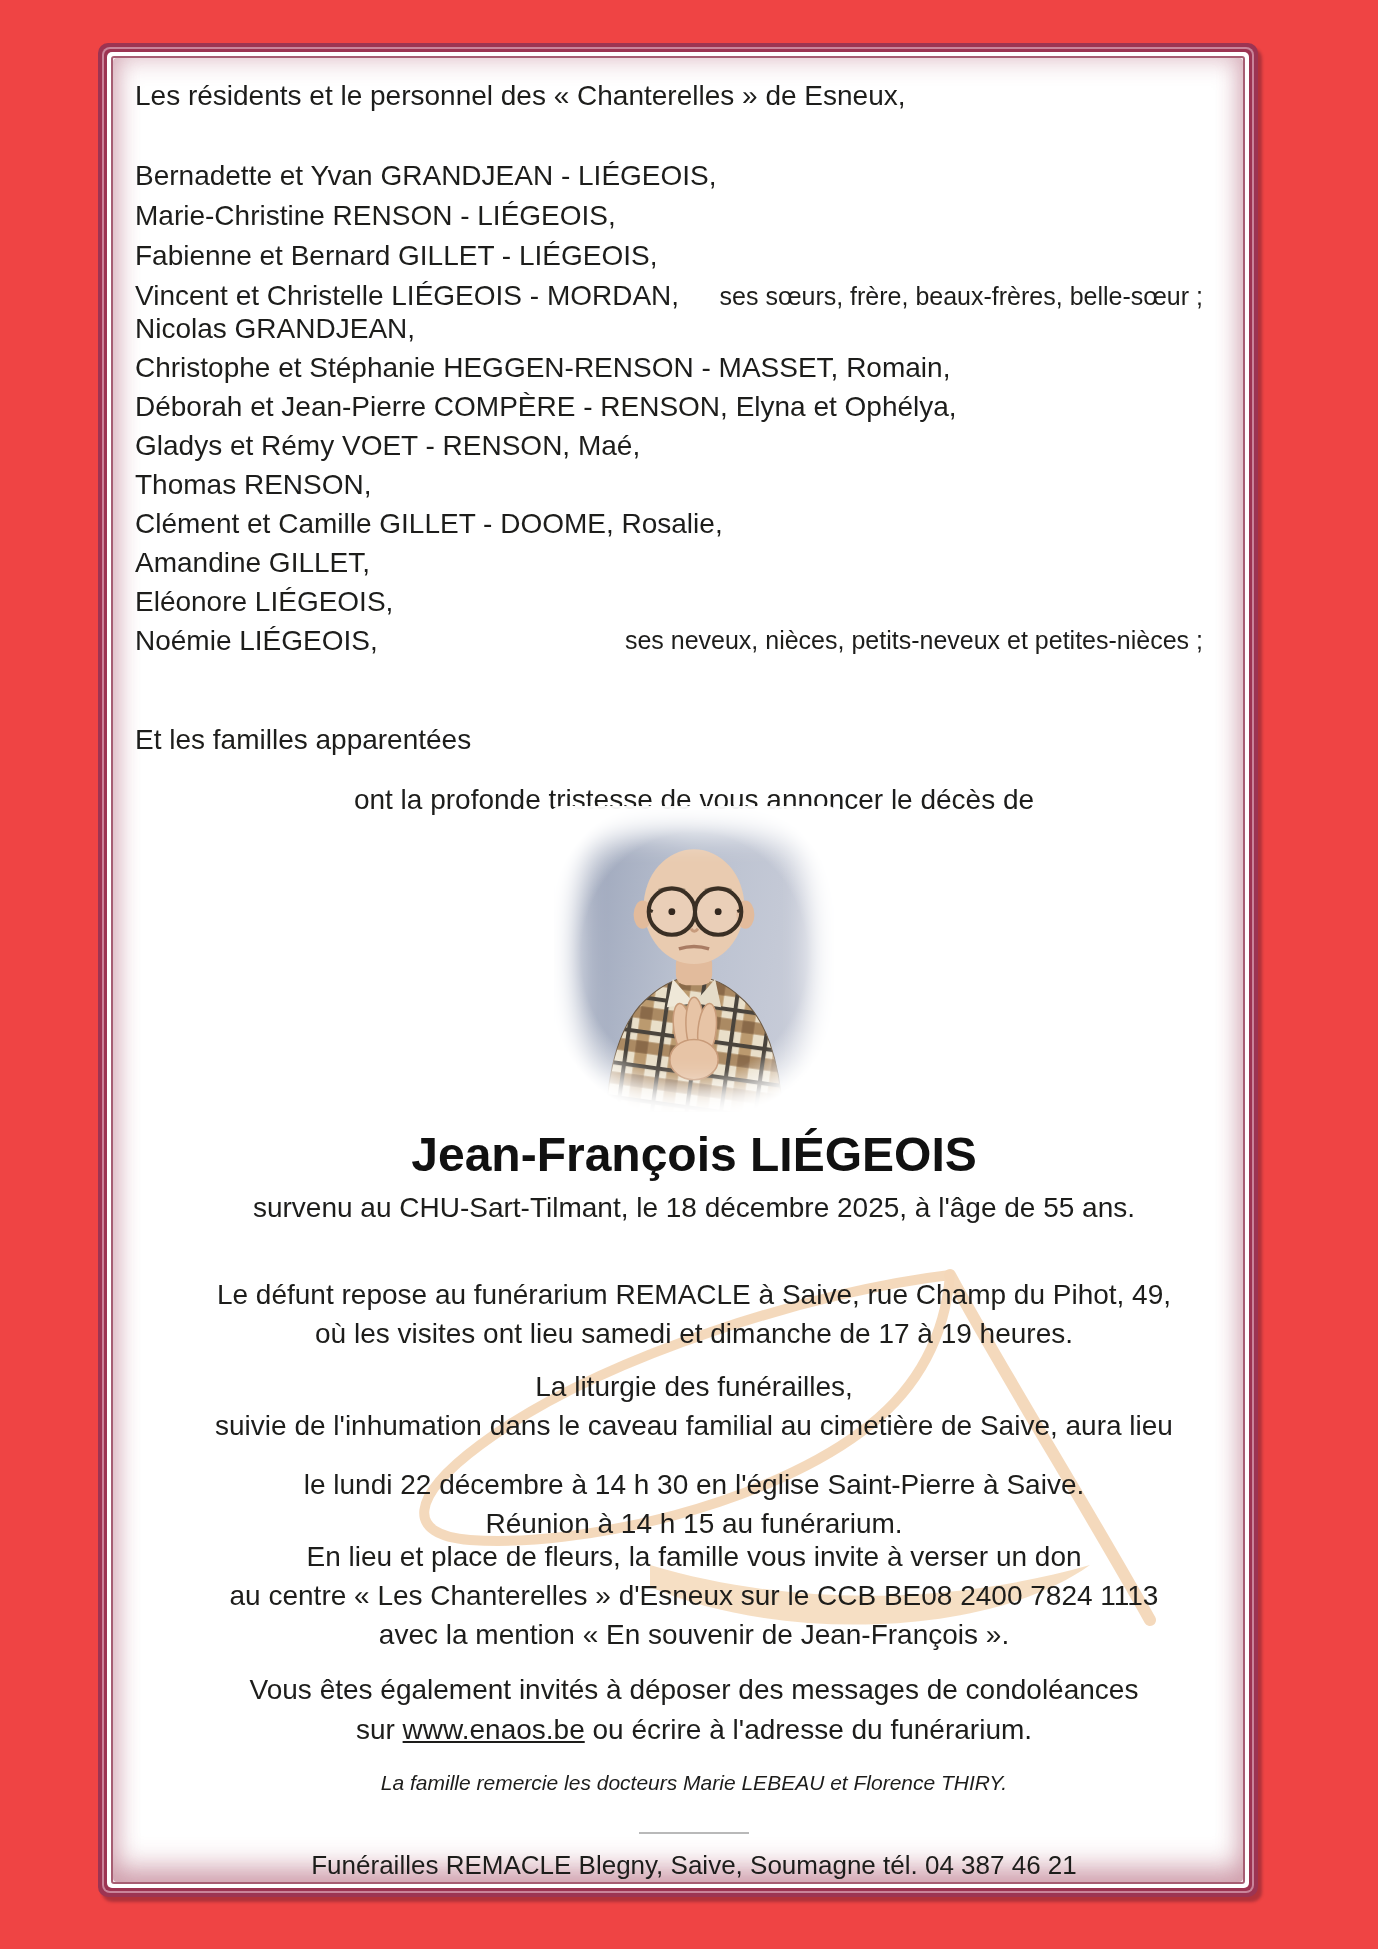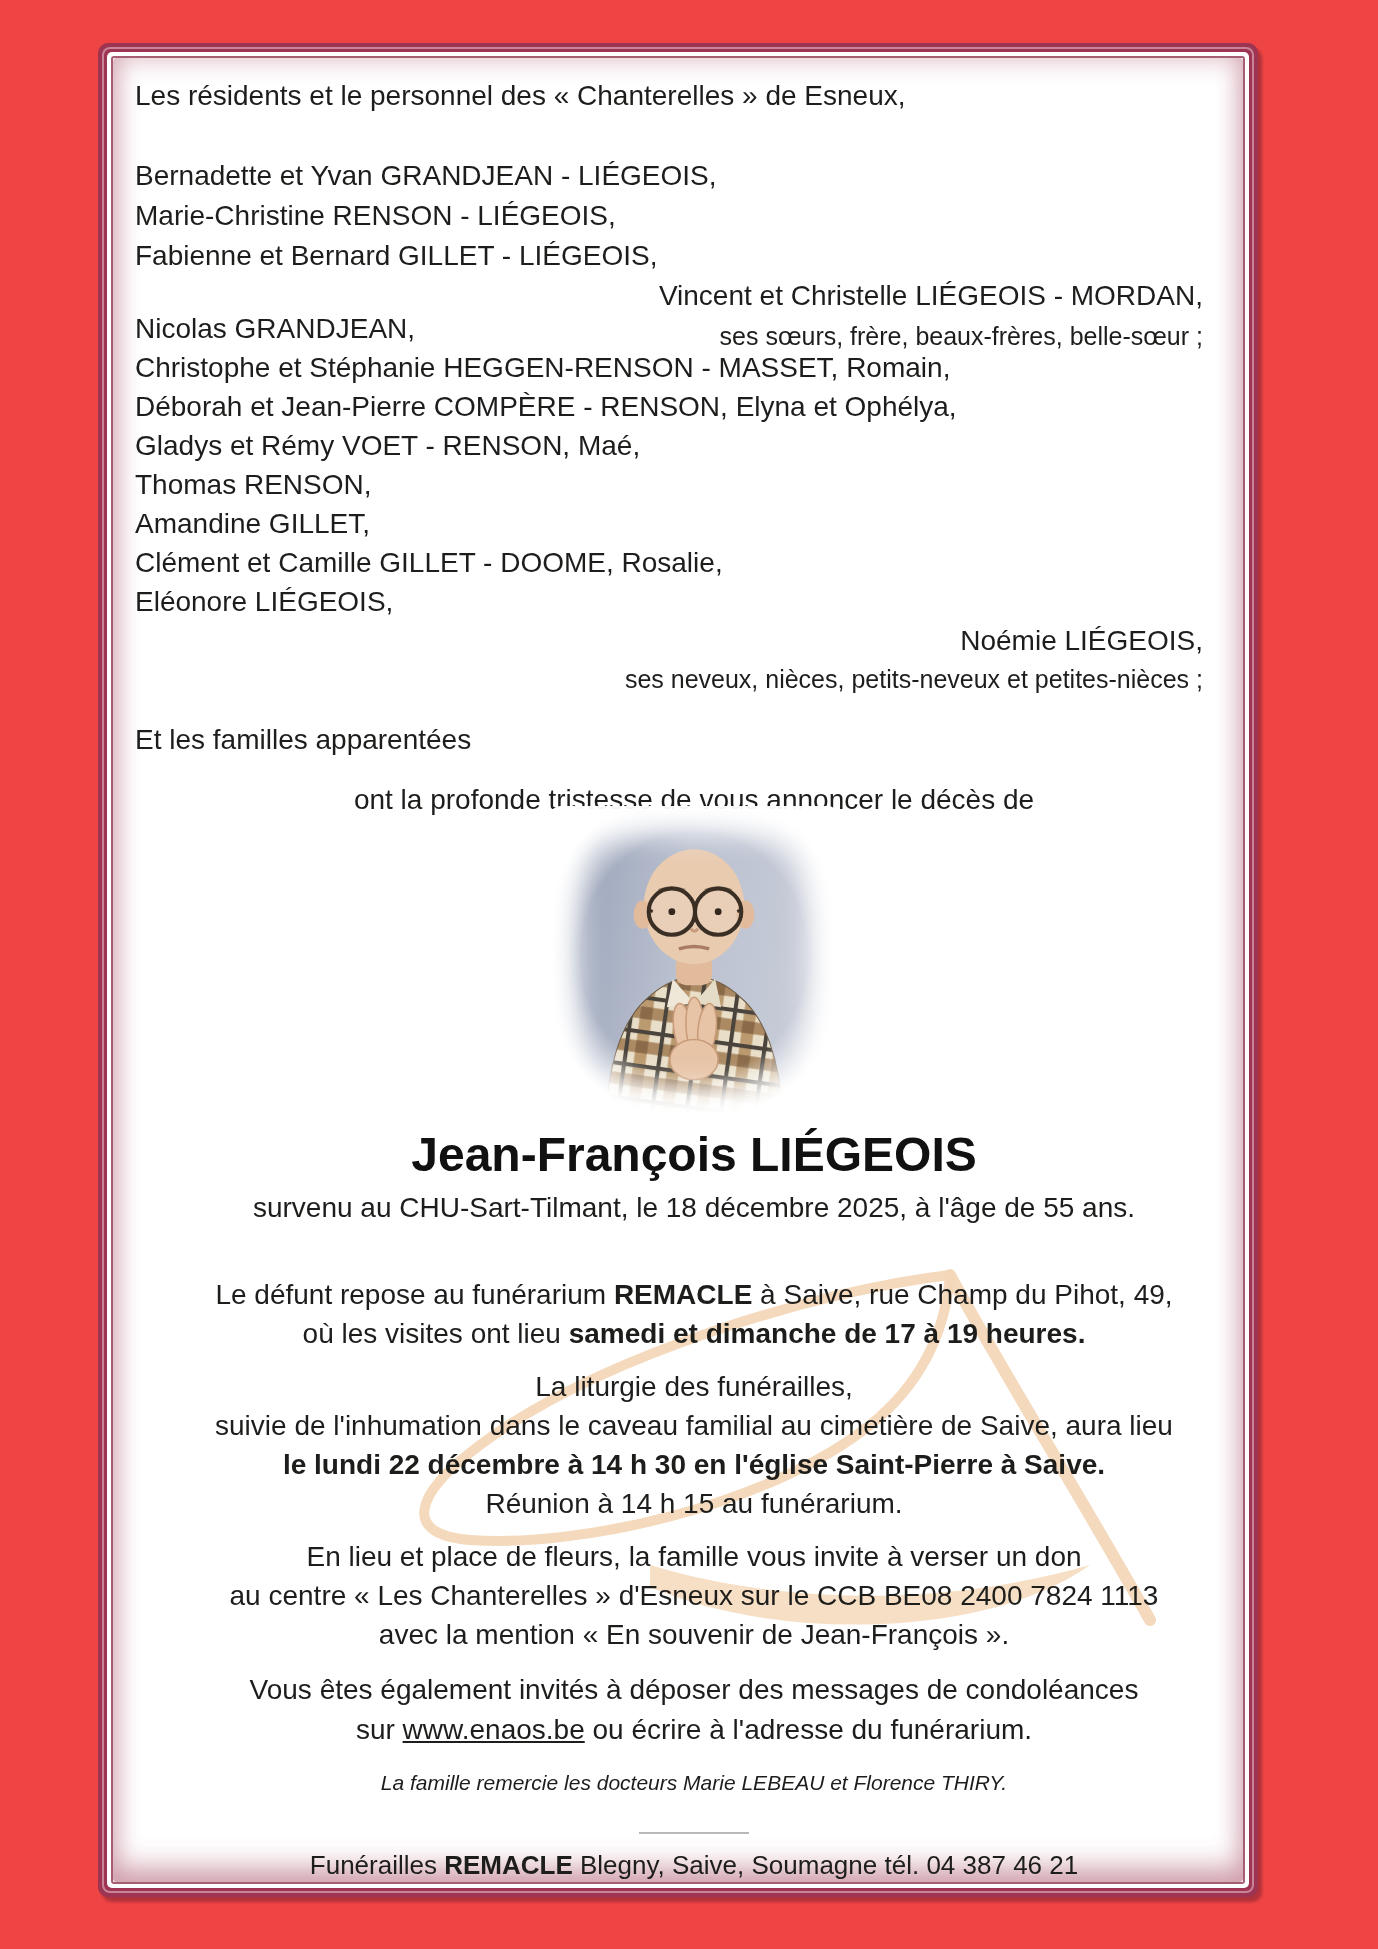--- a/index.html
+++ b/index.html
@@ -21,24 +21,24 @@
   .f5{width:100%;height:100%;background:#ffffff;border:2px solid #a65d72;border-radius:3px;box-sizing:border-box;}
   .vignette{position:absolute;left:113px;top:58px;width:1130px;height:1824px;
       border-radius:4px;pointer-events:none;z-index:1;
       box-shadow:inset 0 0 22px 5px rgba(158,58,86,.25), inset 0 -18px 26px rgba(158,58,86,.33);}
   
   .watermark{position:absolute;left:350px;top:1235px;z-index:1;pointer-events:none;}
   
   .txt{position:absolute;z-index:2;font-size:28px;line-height:40px;white-space:nowrap;}
   .left{left:135px;width:1090px;}
   .ctr{left:135px;width:1118px;text-align:center;}
-  .flexline{display:flex;justify-content:space-between;align-items:flex-end;width:1068px;flex-direction:column;}
+  .flexline{display:flex;justify-content:space-between;align-items:flex-end;width:1068px;}
   .note{font-size:25px;}
   .nlh{line-height:39px;}
-  .b{font-weight:700;}
+  .b{font-weight:400;margin-top:20px;}
   .u{text-decoration:underline;}
   .i{font-style:italic;}
   .deceased-name{font-size:48px;font-weight:700;line-height:56px;color:#111;}
   .divider{position:absolute;left:639px;top:1832px;width:110px;border-top:2px solid #b9b9b9;z-index:2;}
   .footer-line{font-size:26px;}
   
   .photo{position:absolute;left:554px;top:810px;width:280px;height:302px;z-index:2;}
   .photo-fade{position:absolute;inset:-4px;box-shadow:inset 0 0 30px 26px #ffffff;border-radius:10px;pointer-events:none;}
 </style>
 </head>
@@ -77,22 +77,22 @@
       <span class="note">ses sœurs, frère, beaux-frères, belle-sœur ;</span>
     </div>
   </div>
 
   <div class="txt left nlh" style="top:309px;">
     <div>Nicolas GRANDJEAN,</div>
     <div>Christophe et Stéphanie HEGGEN-RENSON - MASSET, Romain,</div>
     <div>Déborah et Jean-Pierre COMPÈRE - RENSON, Elyna et Ophélya,</div>
     <div>Gladys et Rémy VOET - RENSON, Maé,</div>
     <div>Thomas RENSON,</div>
+    <div>Clément et Camille GILLET - DOOME, Rosalie,</div>
     <div>Amandine GILLET,</div>
-    <div>Clément et Camille GILLET - DOOME, Rosalie,</div>
     <div>Eléonore LIÉGEOIS,</div>
     <div class="flexline">
       <span>Noémie LIÉGEOIS,</span>
       <span class="note">ses neveux, nièces, petits-neveux et petites-nièces ;</span>
     </div>
   </div>
 
   <div class="txt left" style="top:720px;">
     <span>Et les familles apparentées</span>
   </div>

